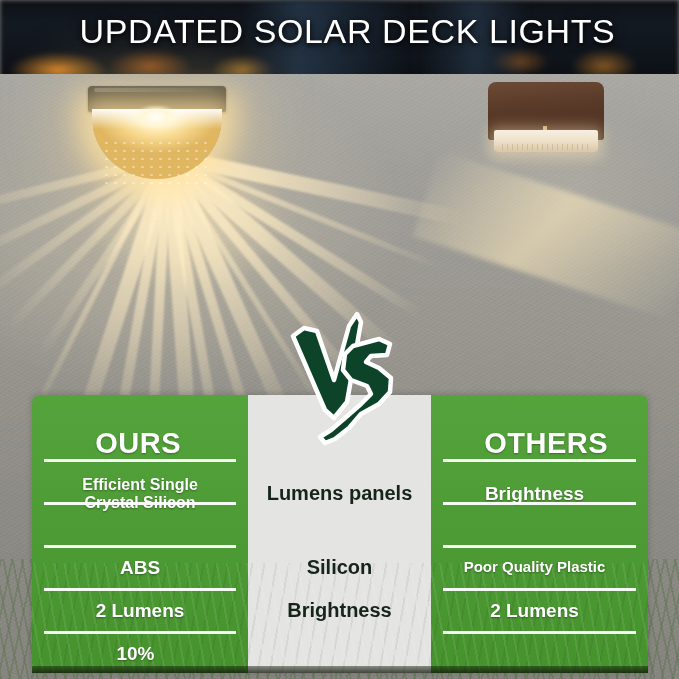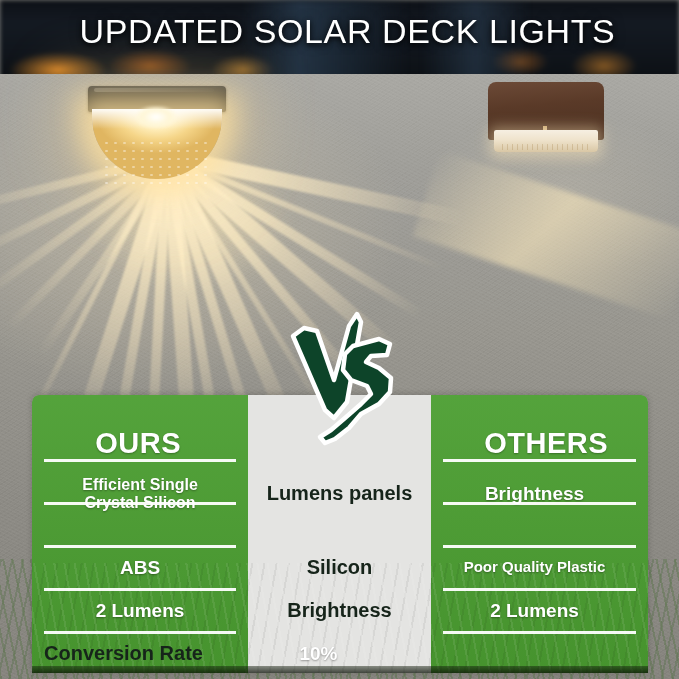--- a/index.html
+++ b/index.html
@@ -316,21 +316,20 @@
         <div class="divider div-l" style="top: 193px;"></div>
         <div class="divider div-r" style="top: 193px;"></div>
         <div class="row d-row" style="top: 194px;">
           <div class="cell c-left">2 Lumens</div>
           <div class="cell c-mid">Brightness</div>
           <div class="cell c-right">2 Lumens</div>
         </div>
         <div class="divider div-l" style="top: 236px;"></div>
         <div class="divider div-r" style="top: 236px;"></div>
         <div class="row d-row" style="top: 237px;">
-          <div class="cell c-mid">Conversion Rate</div>
           <div class="cell c-right">10%</div>
         </div>
       </div>
 
     <div class="darkstrip"></div>
   </div>
 
   <div class="vs">
     <svg viewBox="0 0 118 140" width="118" height="140">
       <g stroke="#ffffff" stroke-width="4.5" stroke-linejoin="round" fill="#0d4429">

